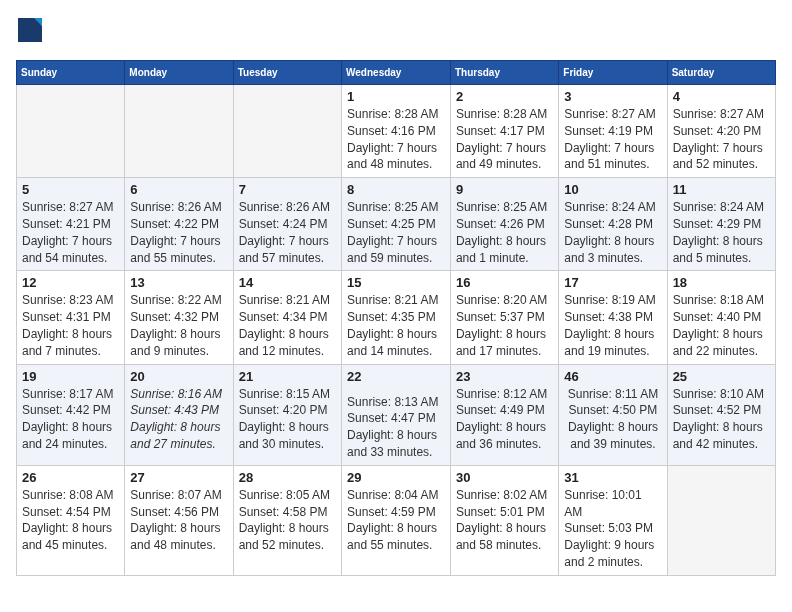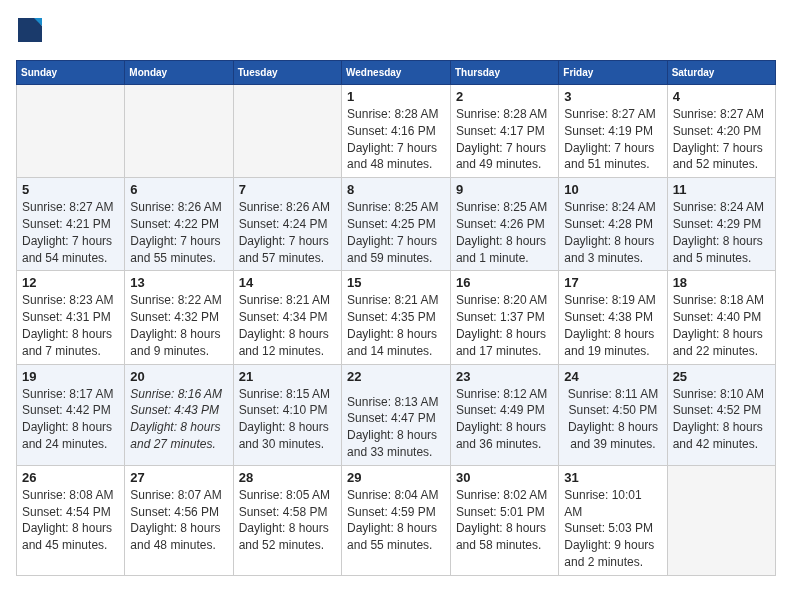--- a/index.html
+++ b/index.html
@@ -211,21 +211,21 @@
         </td>
         <td>
           <div class="day-num">15</div>
           <div class="day-info" style="white-space: pre-line;">Sunrise: 8:21 AM
 Sunset: 4:35 PM
 Daylight: 8 hours and 14 minutes.</div>
         </td>
         <td>
           <div class="day-num">16</div>
           <div class="day-info" style="white-space: pre-line;">Sunrise: 8:20 AM
-Sunset: 1:37 PM
+Sunset: 5:37 PM
 Daylight: 8 hours and 17 minutes.</div>
         </td>
         <td>
           <div class="day-num">17</div>
           <div class="day-info" style="white-space: pre-line;">Sunrise: 8:19 AM
 Sunset: 4:38 PM
 Daylight: 8 hours and 19 minutes.</div>
         </td>
         <td>
           <div class="day-num">18</div>
@@ -243,37 +243,37 @@
         </td>
         <td>
           <div class="day-num">20</div>
           <div class="day-info" style="white-space: pre-line; font-style: italic;">Sunrise: 8:16 AM
 Sunset: 4:43 PM
 Daylight: 8 hours and 27 minutes.</div>
         </td>
         <td>
           <div class="day-num">21</div>
           <div class="day-info" style="white-space: pre-line;">Sunrise: 8:15 AM
-Sunset: 4:10 PM
+Sunset: 4:20 PM
 Daylight: 8 hours and 30 minutes.</div>
         </td>
         <td>
           <div class="day-num">22</div>
           <div class="day-info" style="white-space: pre-line; margin-top: 10px;">Sunrise: 8:13 AM
 Sunset: 4:47 PM
 Daylight: 8 hours and 33 minutes.</div>
         </td>
         <td>
           <div class="day-num">23</div>
           <div class="day-info" style="white-space: pre-line;">Sunrise: 8:12 AM
 Sunset: 4:49 PM
 Daylight: 8 hours and 36 minutes.</div>
         </td>
         <td>
-          <div class="day-num">24</div>
+          <div class="day-num">46</div>
           <div class="day-info" style="white-space: pre-line; text-align: center;">Sunrise: 8:11 AM
 Sunset: 4:50 PM
 Daylight: 8 hours and 39 minutes.</div>
         </td>
         <td>
           <div class="day-num">25</div>
           <div class="day-info" style="white-space: pre-line;">Sunrise: 8:10 AM
 Sunset: 4:52 PM
 Daylight: 8 hours and 42 minutes.</div>
         </td>

